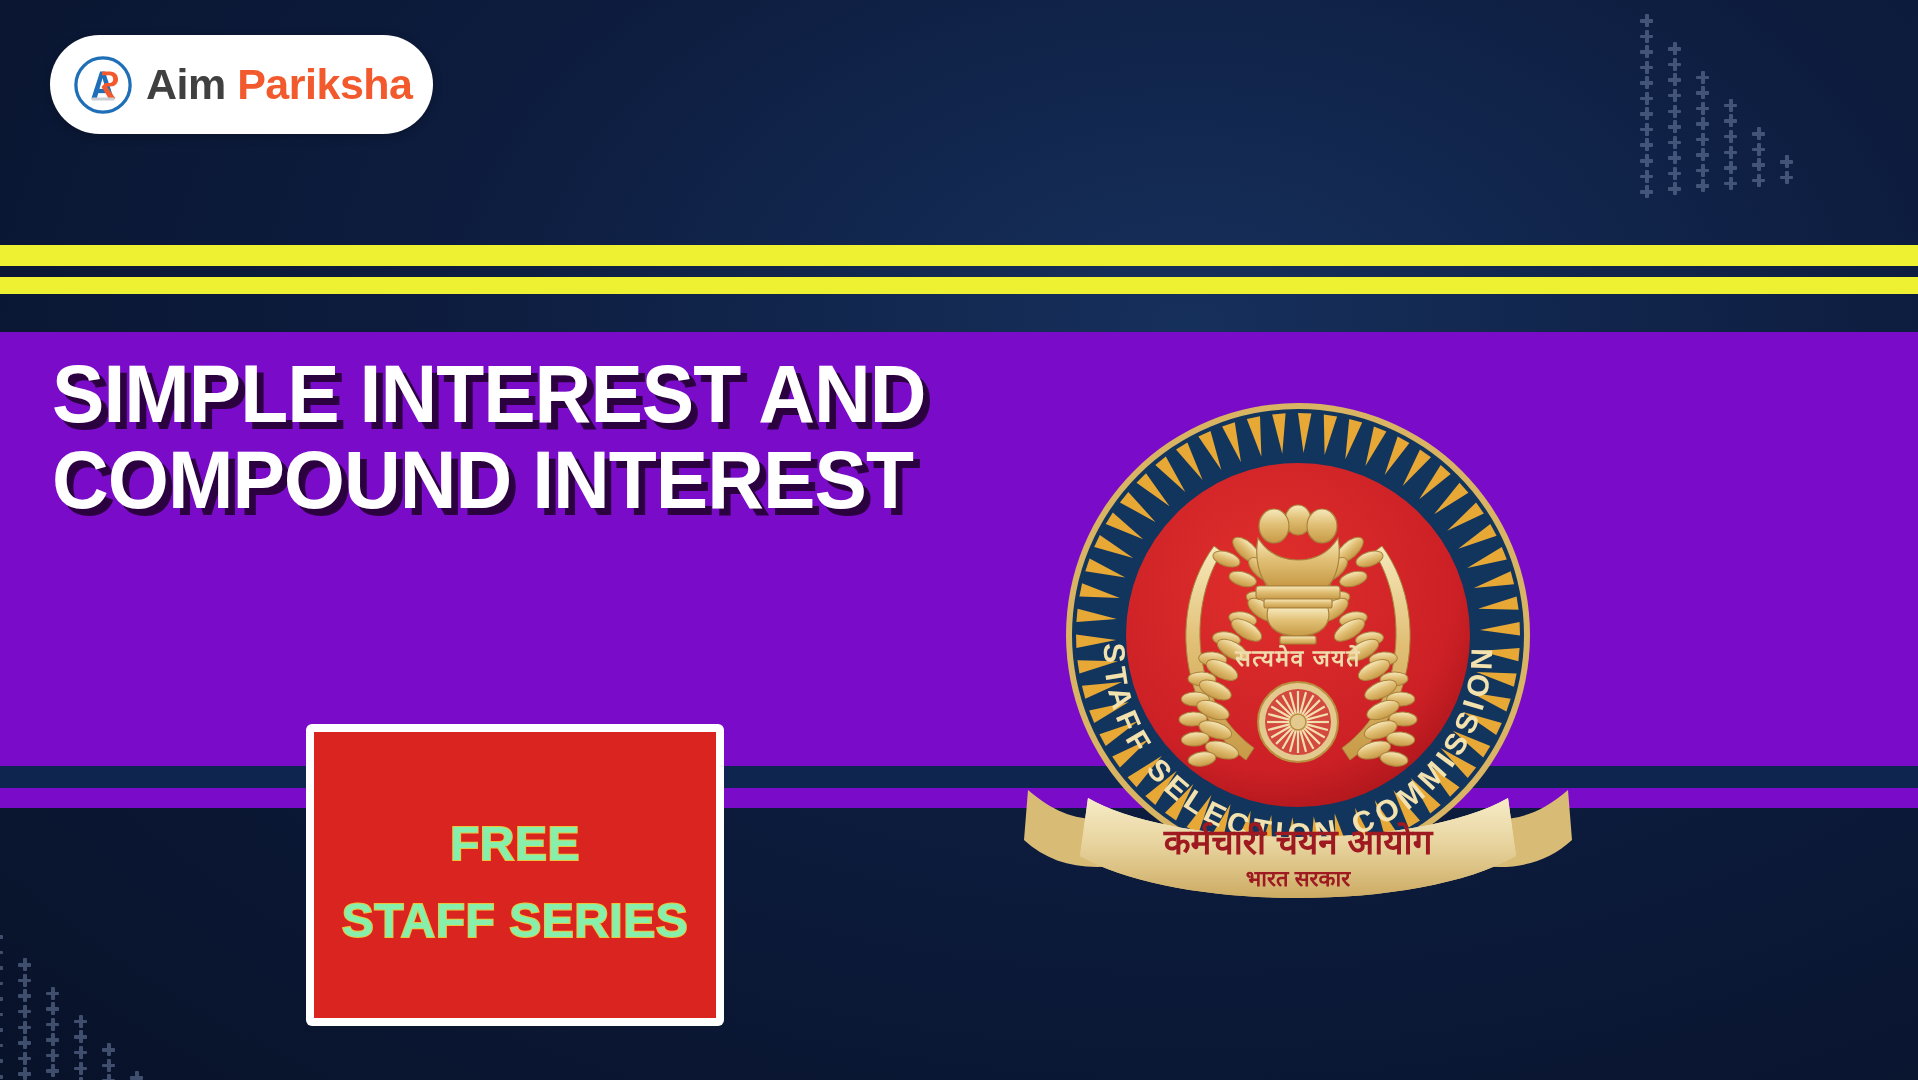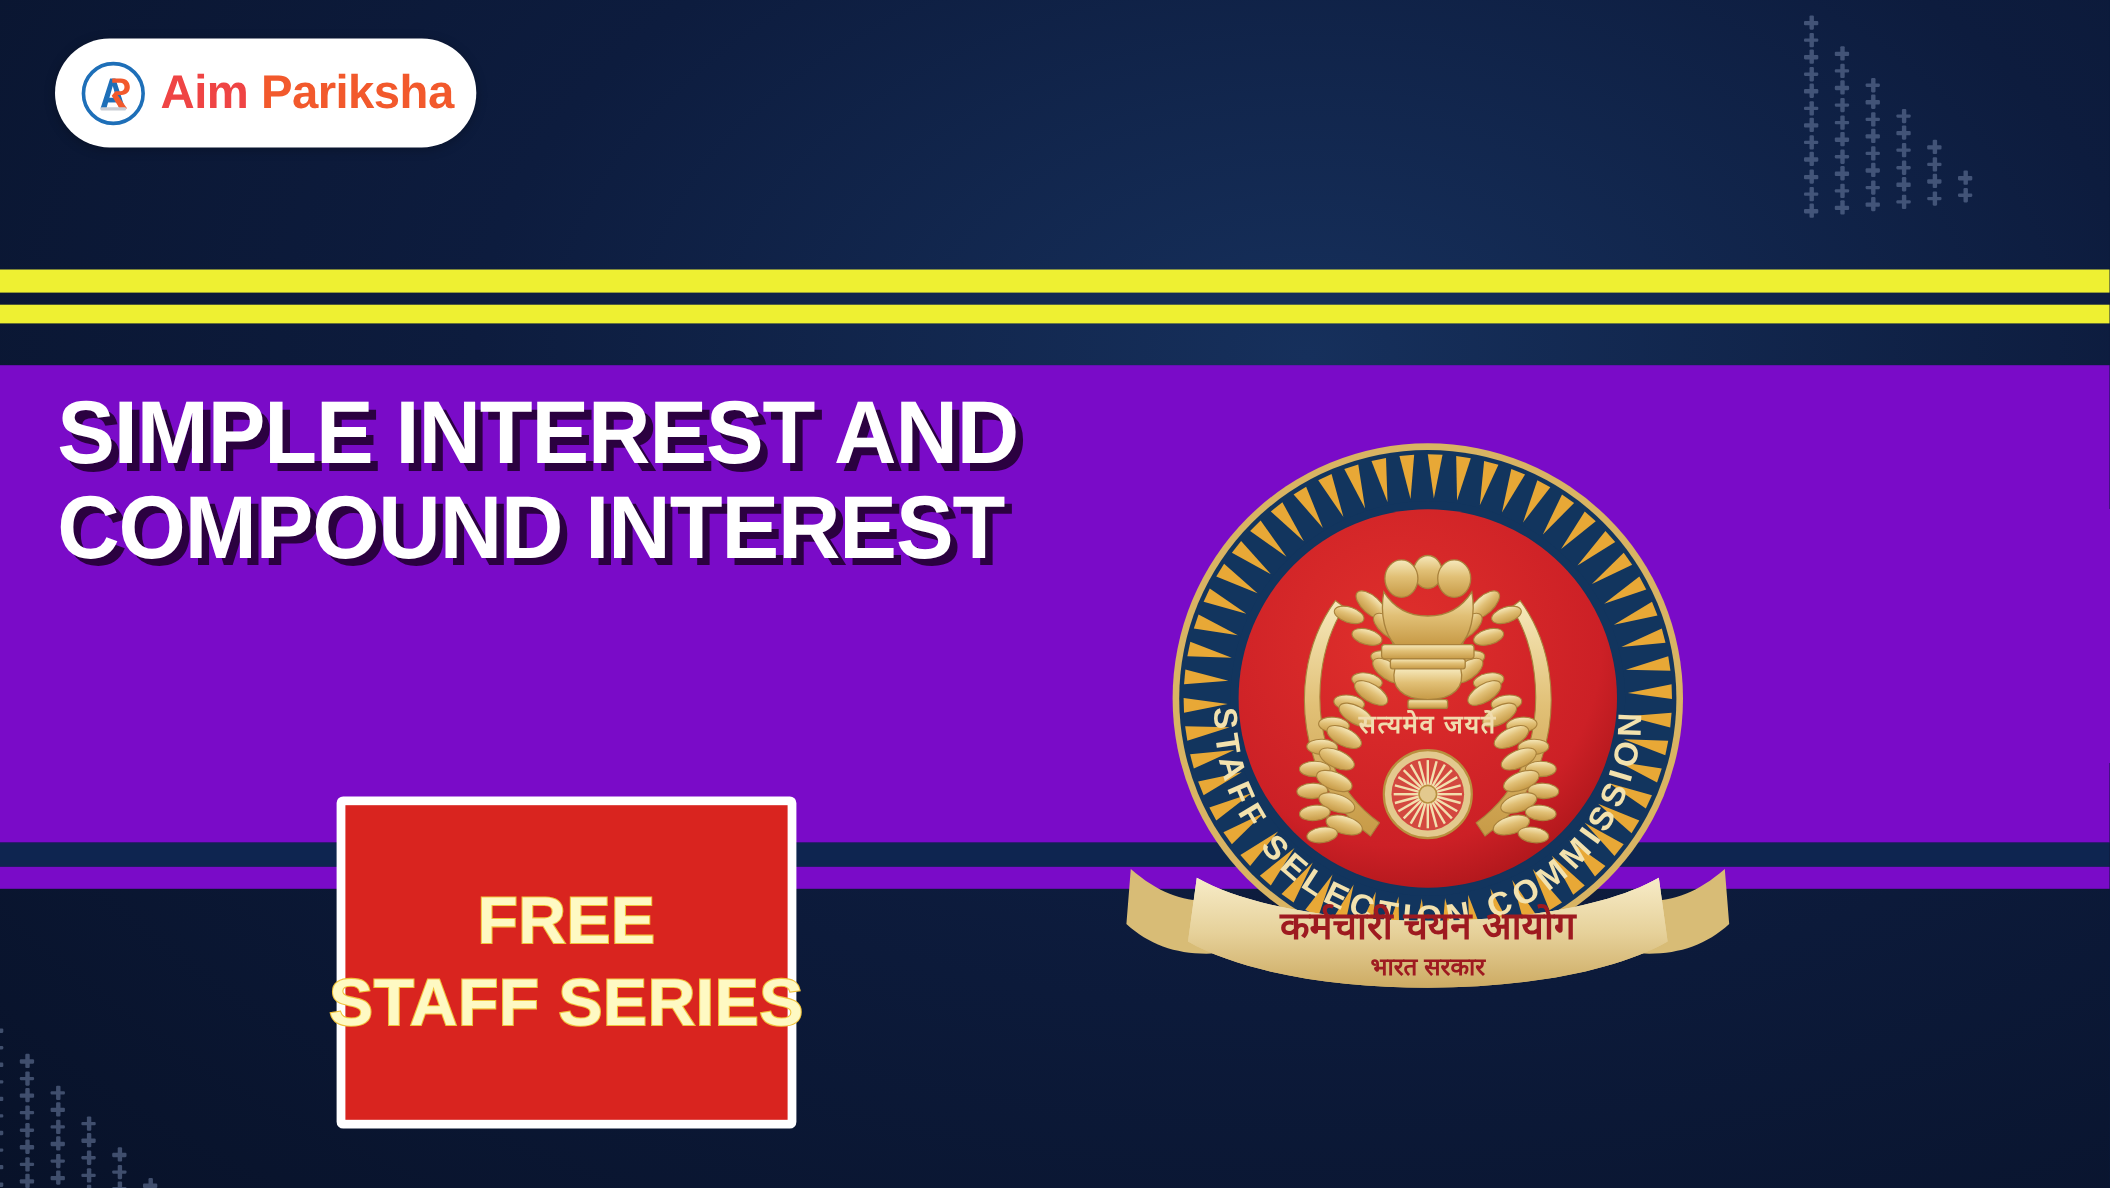--- a/index.html
+++ b/index.html
@@ -71,21 +71,21 @@
     box-shadow: 0 2px 10px rgba(0,0,0,.25);
   }
   .logo-mark { width: 62px; height: 62px; flex: 0 0 62px; }
   .logo-text {
     font-size: 43px;
     font-weight: 700;
     letter-spacing: -0.5px;
     white-space: nowrap;
     line-height: 1;
   }
-  .logo-aim { color: #ef4444; }
+  .logo-aim { color: #404040; }
   .logo-pariksha { color: #f2592c; }
 
   
   .headline {
     position: absolute;
     left: 52px; top: 352px;
     width: 1040px;
     color: #ffffff;
     font-size: 81px;
     font-weight: 700;
@@ -113,28 +113,29 @@
   .cta-inner {
     width: 100%; height: 100%;
     background: #d9241f;
     display: flex;
     flex-direction: column;
     align-items: center;
     justify-content: center;
     gap: 4px;
   }
   .cta-line {
-    color: #fef9c3;
-    font-size: 60px;
+    color: #86efac;
+    font-size: 48px;
     font-weight: 700;
     letter-spacing: 0.5px;
     line-height: 1.18;
     white-space: nowrap;
     -webkit-text-stroke: 2px #f0c23a;
     paint-order: stroke fill;
+    margin-top: 16px;
   }
 
   
   .emblem {
     position: absolute;
     left: 1018px; top: 370px;
     width: 560px; height: 560px;
   }
   .emblem svg { width: 100%; height: 100%; display: block; }
 </style>

